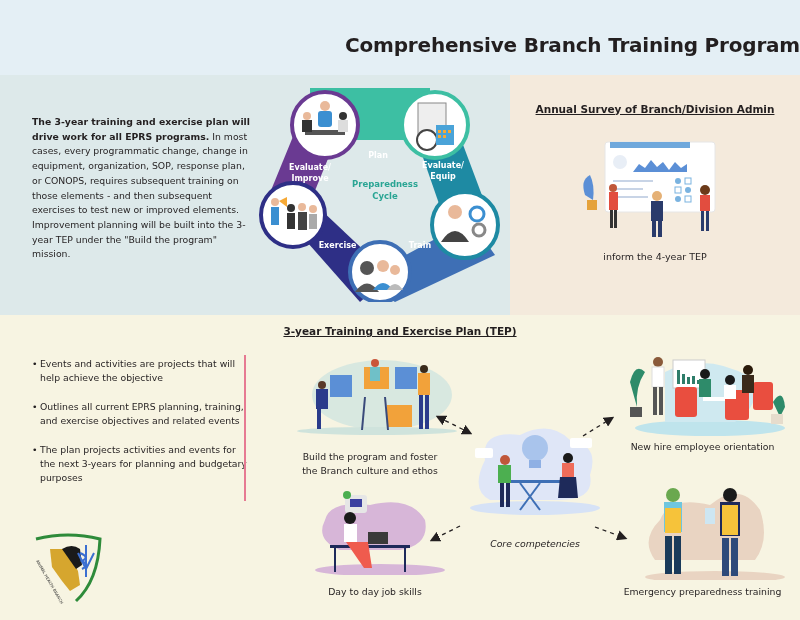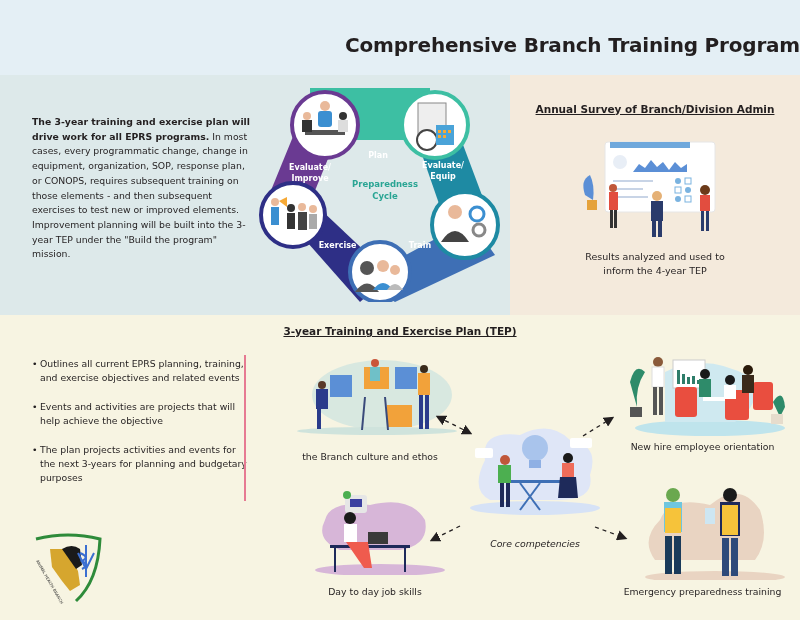--- a/index.html
+++ b/index.html
@@ -153,29 +153,28 @@
   <circle cx="82" cy="56" r="5" fill="#e5b176"></circle>
     <rect x="76" y="61" width="12" height="20" fill="#2a3b6b"></rect>
     <rect x="77" y="81" width="4" height="16" fill="#2a3b6b"></rect>
     <rect x="83" y="81" width="4" height="16" fill="#2a3b6b"></rect>
   <circle cx="130" cy="50" r="5" fill="#6b3a1a"></circle>
     <rect x="125" y="55" width="10" height="16" fill="#e24d3f"></rect>
     <rect x="126" y="71" width="3" height="20" fill="#2a3b6b"></rect>
     <rect x="131" y="71" width="3" height="20" fill="#2a3b6b"></rect>
 </svg>
 <div class="survey-caption">
-  <div>Results analyzed and used to</div>
   <div>inform the 4-year TEP</div>
 </div>
 
 <div class="tep-title">3-year Training and Exercise Plan (TEP)</div>
 
 <ul class="bullets">
+  <li>Events and activities are projects that will help achieve the objective</li>
   <li>Outlines all current EPRS planning, training, and exercise objectives and related events</li>
-  <li>Events and activities are projects that will help achieve the objective</li>
   <li>The plan projects activities and events for the next 3-years for planning and budgetary purposes</li>
 </ul>
 
 <div class="divider"></div>
 
 <svg class="logo" viewBox="0 0 72 74">
   <path d="M4,8 Q36,0 68,8 Q66,50 44,70" fill="none" stroke="#2e8b3a" stroke-width="3"></path>
   <path d="M18,18 L34,18 L46,40 L48,54 L38,60 L30,50 L20,36 Z" fill="#d6a62e"></path>
   <path d="M30,18 Q40,12 48,18 L50,34 L44,38 Z" fill="#1a1a1a"></path>
   <path d="M54,14 L54,46 M48,22 Q58,26 50,30 Q58,34 50,38" fill="none" stroke="#3b6fd1" stroke-width="2"></path>
@@ -196,20 +195,21 @@
     <line x1="93" y1="42" x2="96" y2="75" stroke="#3a4a7a" stroke-width="2"></line>
   <circle cx="30" cy="30" r="4" fill="#5a3a2a"></circle>
     <rect x="24" y="34" width="12" height="20" fill="#2a3b8b"></rect>
     <rect x="25" y="54" width="4" height="20" fill="#2a3b8b"></rect>
   <circle cx="132" cy="14" r="4" fill="#3a2a1a"></circle>
     <rect x="126" y="18" width="12" height="22" fill="#f2a23a"></rect>
     <rect x="127" y="40" width="4" height="34" fill="#2a3b8b"></rect>
     <rect x="133" y="40" width="4" height="34" fill="#2a3b8b"></rect>
 </svg>
 <div class="caption" style="left:280px;top:450px;width:180px;">
+  <div>Build the program and foster</div>
   <div>the Branch culture and ethos</div>
 </div>
 
 <svg style="position:absolute;left:460px;top:420px;" width="150" height="100" viewBox="0 0 150 100">
   <path d="M25,40 Q20,10 60,15 Q90,0 110,20 Q140,25 130,55 Q135,80 100,80 L30,80 Q10,70 25,40 Z" fill="#dfe6f7"></path>
   <ellipse cx="75" cy="88" rx="65" ry="7" fill="#d6e2f6"></ellipse>
   <circle cx="75" cy="28" r="13" fill="#a9c4ec"></circle>
   <rect x="69" y="40" width="12" height="8" fill="#8fb0e4"></rect>
   <rect x="45" y="60" width="70" height="3" fill="#3e6fb5"></rect>
   <line x1="60" y1="63" x2="80" y2="90" stroke="#3e6fb5" stroke-width="2"></line>

